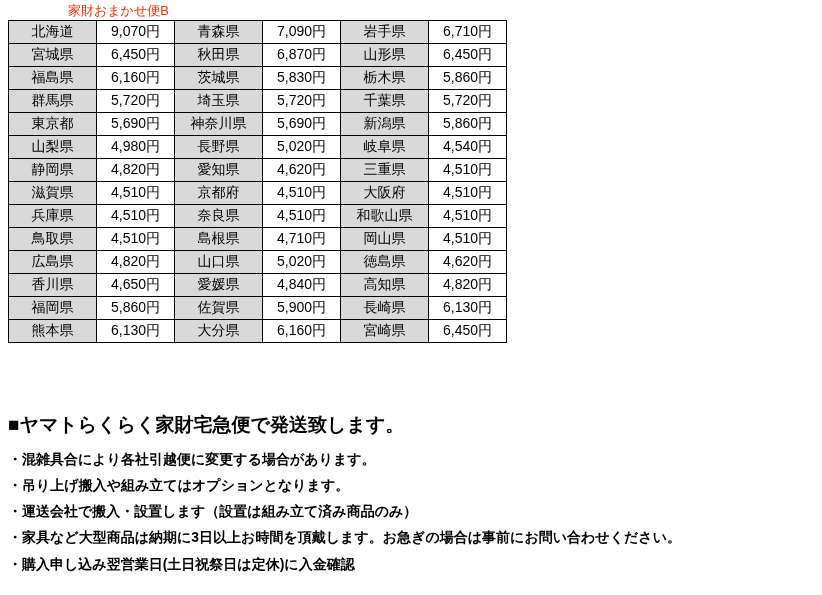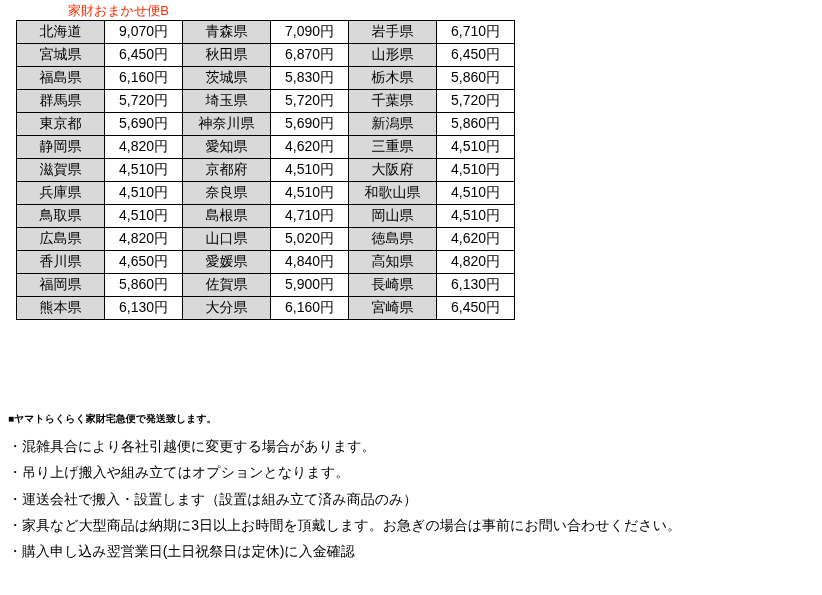--- a/index.html
+++ b/index.html
@@ -31,21 +31,20 @@
     white-space: nowrap;
     text-align: center;
   }
   table.fee-table {
     position: absolute;
     left: 8px;
     top: 20px;
     border-collapse: collapse;
     table-layout: fixed;
     width: 460px;
-    margin-left: 8px;
   }
   table.fee-table td {
     border: 1px solid #000000;
     height: 23px;
     font-size: 14px;
     text-align: center;
     vertical-align: middle;
     padding: 0;
     box-sizing: border-box;
   }
@@ -66,28 +65,28 @@
     border-top: 1px solid #000000;
     border-bottom: 1px solid #000000;
   }
   .notes {
     position: absolute;
     left: 8px;
     top: 412px;
     width: 800px;
   }
   .note-heading {
-    font-size: 10px;
+    font-size: 19px;
     font-weight: bold;
     margin: 0 0 10px 0;
     line-height: 1.4;
   }
   .note-line {
     font-size: 14px;
-    font-weight: normal;
+    font-weight: bold;
     margin: 0 0 6px 0;
     line-height: 1.45;
   }
 </style>
 </head>
 <body>
 
 <div class="page">
 
   <div class="title">家財おまかせ便B</div>
@@ -126,20 +125,28 @@
           <td class="pref">千葉県</td>
           <td class="fee">5,720円</td>
         </tr>
         <tr>
           <td class="pref">東京都</td>
           <td class="fee">5,690円</td>
           <td class="pref">神奈川県</td>
           <td class="fee">5,690円</td>
           <td class="pref">新潟県</td>
           <td class="fee">5,860円</td>
+        </tr>
+        <tr>
+          <td class="pref">山梨県</td>
+          <td class="fee">4,980円</td>
+          <td class="pref">長野県</td>
+          <td class="fee">5,020円</td>
+          <td class="pref">岐阜県</td>
+          <td class="fee">4,540円</td>
         </tr>
         <tr>
           <td class="pref">静岡県</td>
           <td class="fee">4,820円</td>
           <td class="pref">愛知県</td>
           <td class="fee">4,620円</td>
           <td class="pref">三重県</td>
           <td class="fee">4,510円</td>
         </tr>
         <tr>

